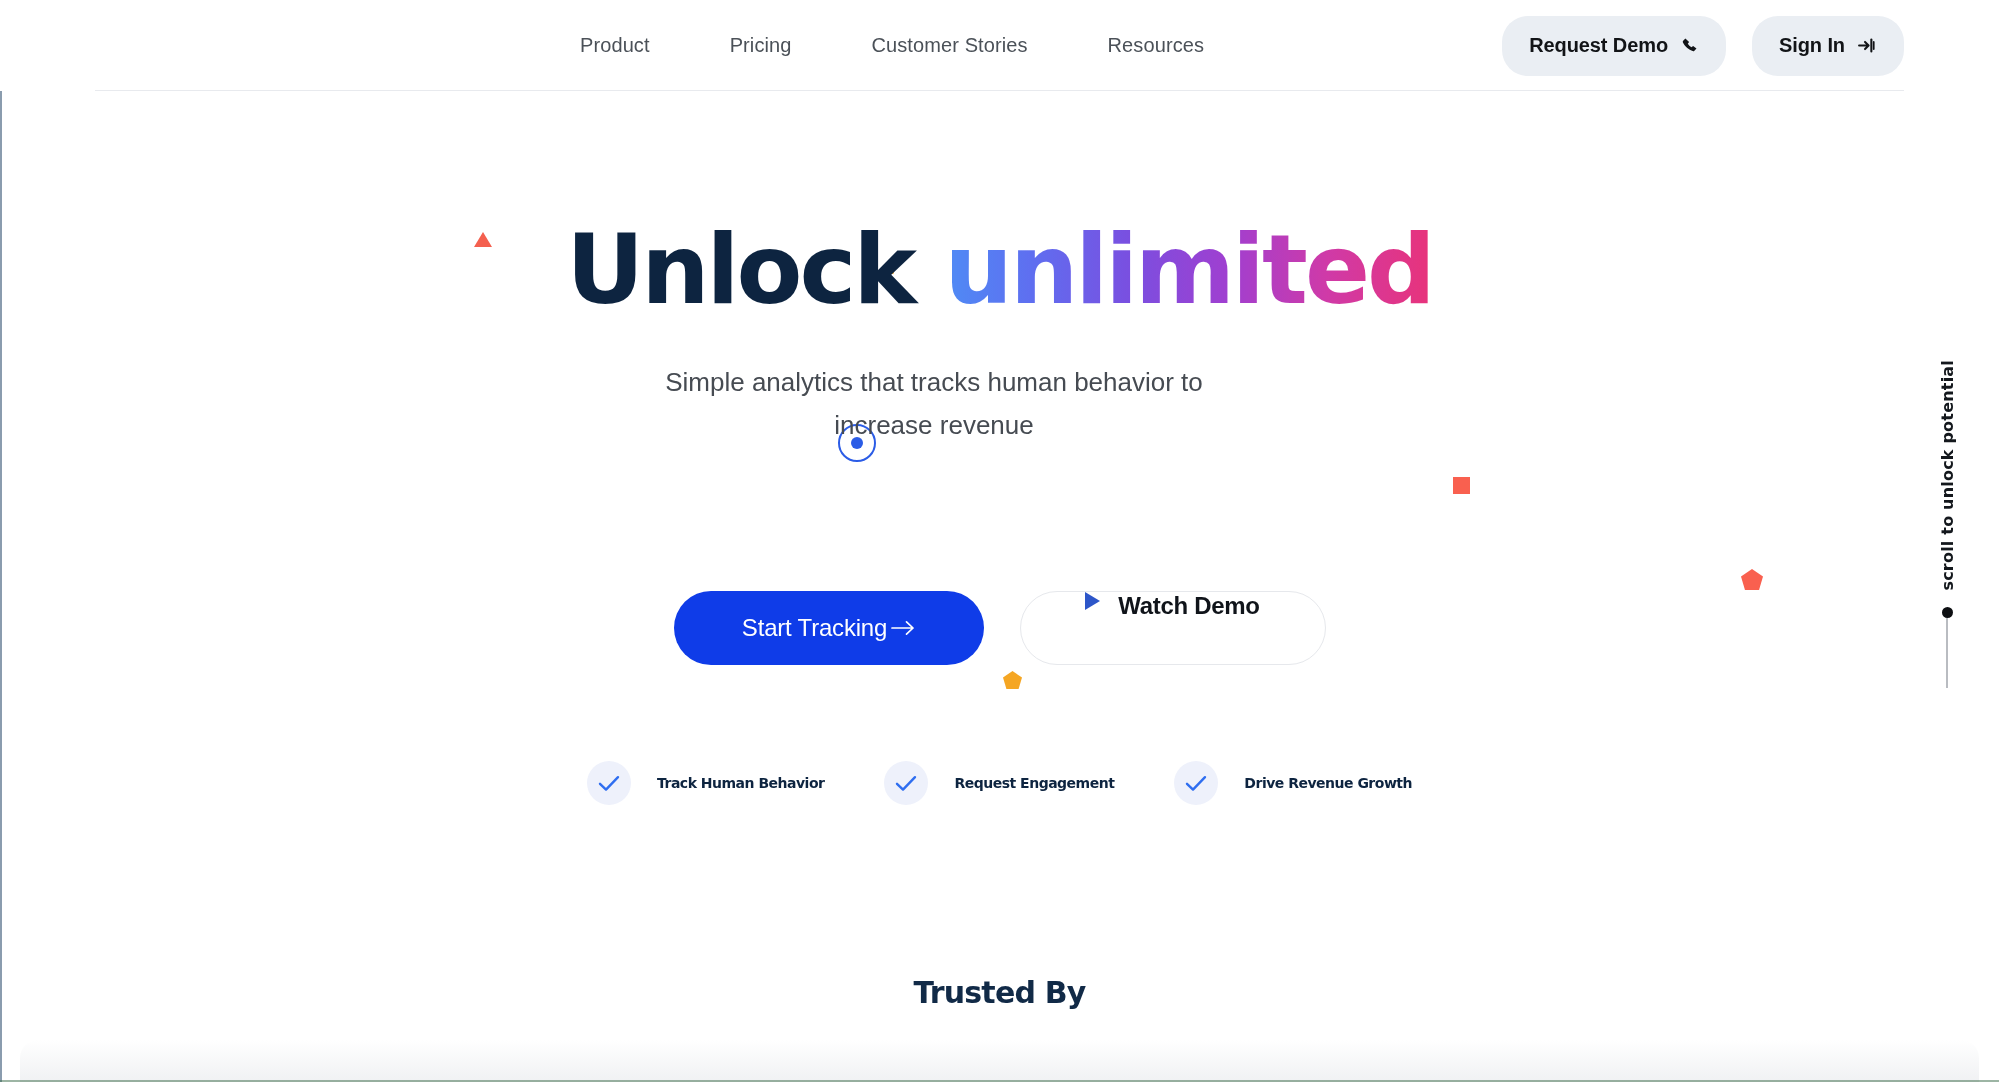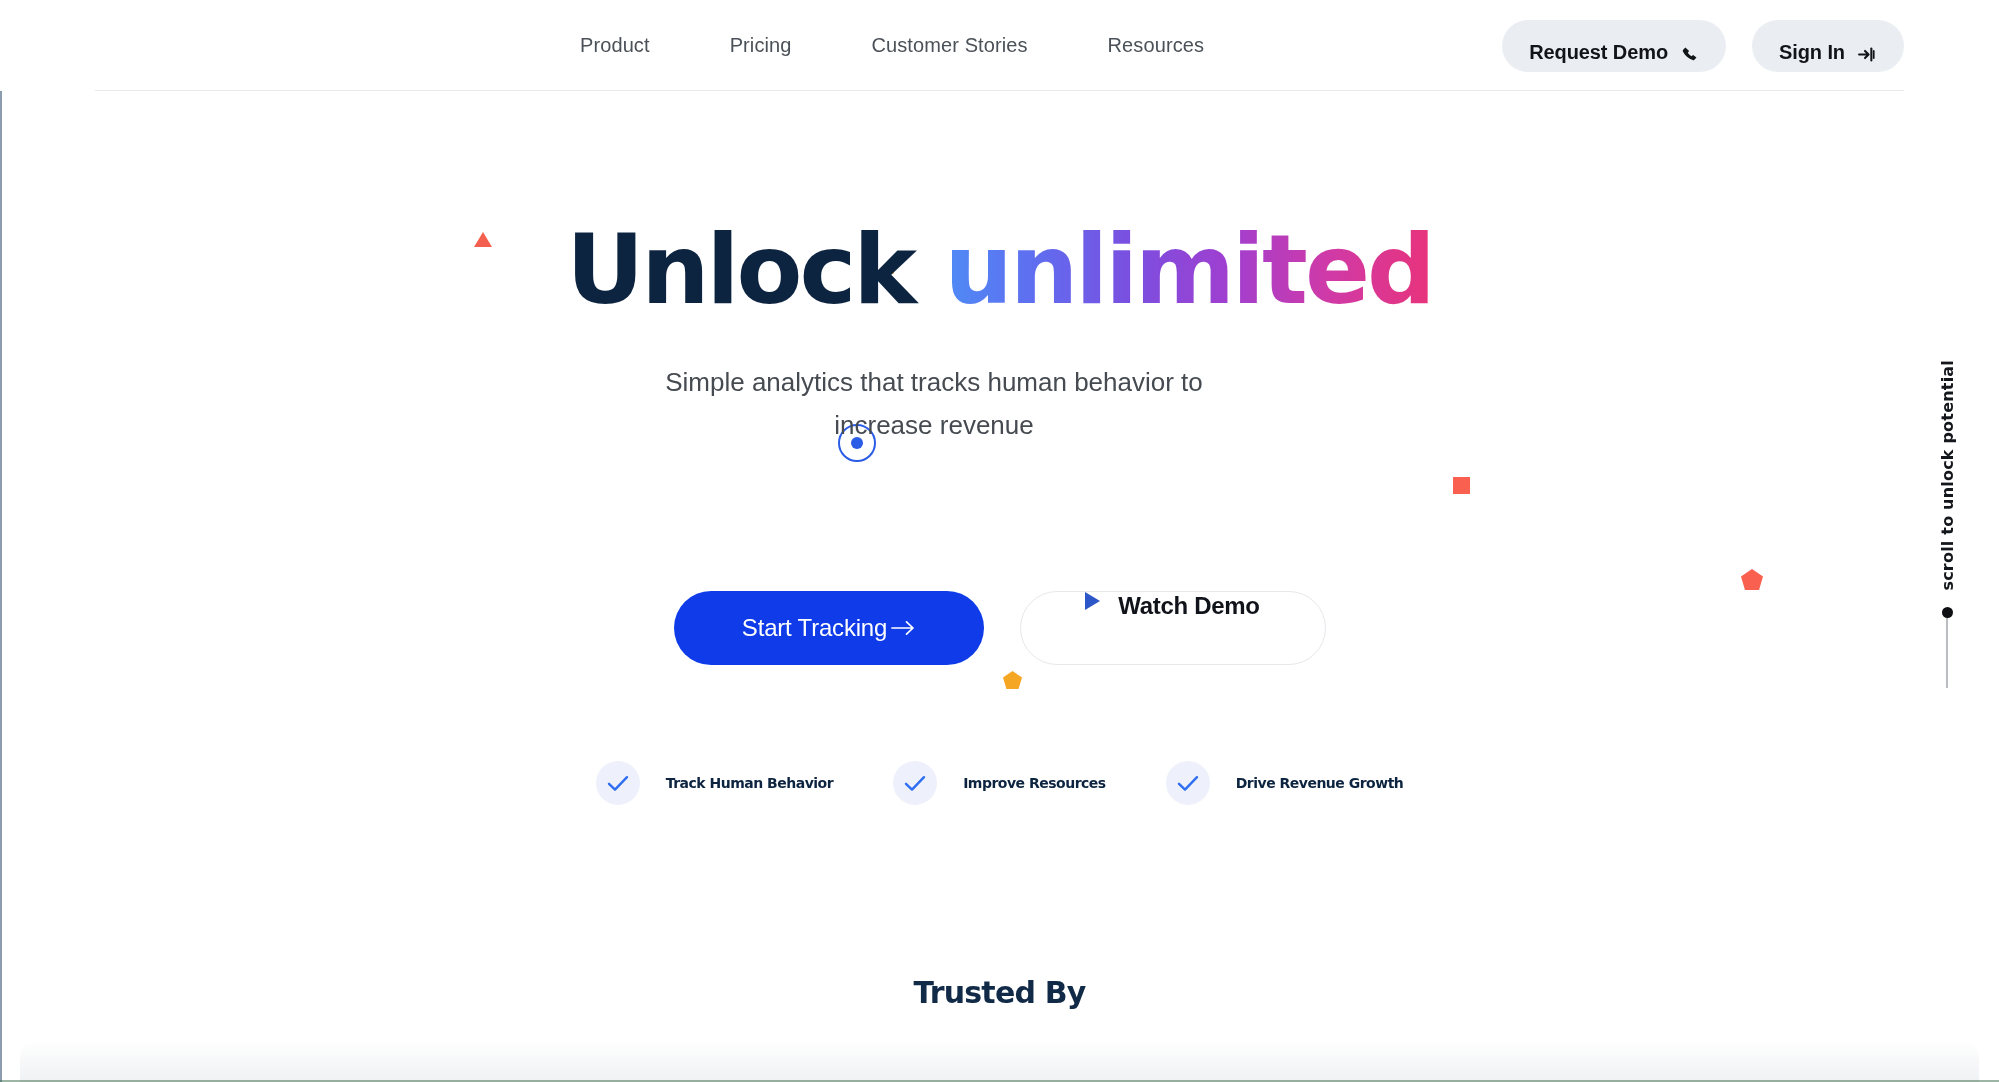--- a/index.html
+++ b/index.html
@@ -106,23 +106,23 @@
     position: absolute;
     right: 95px;
     top: 0;
     height: 91px;
     display: flex;
     align-items: center;
     gap: 26px;
   }
   .pill {
     display: flex;
-    align-items: flex-end;
+    align-items: center;
     gap: 12px;
-    height: 52px;
+    height: 60px;
     padding: 8px 27px;
     border-radius: 26px;
     background: #eaeef3;
     font-size: 20px;
     font-weight: 700;
     color: #121417;
     cursor: pointer;
     white-space: nowrap;
     letter-spacing: -.1px;
   }
@@ -452,21 +452,21 @@
         </span>
         <span class="feature-label">Track Human Behavior</span>
       </div>
 
       <div class="feature">
         <span class="feature-check">
           <svg width="22" height="17" viewBox="0 0 22 17" fill="none" xmlns="http://www.w3.org/2000/svg">
             <path d="M2 8.8 8 14.6 20 2.2" stroke="#2f6ef0" stroke-width="2.4" stroke-linecap="round" stroke-linejoin="round"></path>
           </svg>
         </span>
-        <span class="feature-label">Improve Resources</span>
+        <span class="feature-label">Request Engagement</span>
       </div>
 
       <div class="feature">
         <span class="feature-check">
           <svg width="22" height="17" viewBox="0 0 22 17" fill="none" xmlns="http://www.w3.org/2000/svg">
             <path d="M2 8.8 8 14.6 20 2.2" stroke="#2f6ef0" stroke-width="2.4" stroke-linecap="round" stroke-linejoin="round"></path>
           </svg>
         </span>
         <span class="feature-label">Drive Revenue Growth</span>
       </div>

